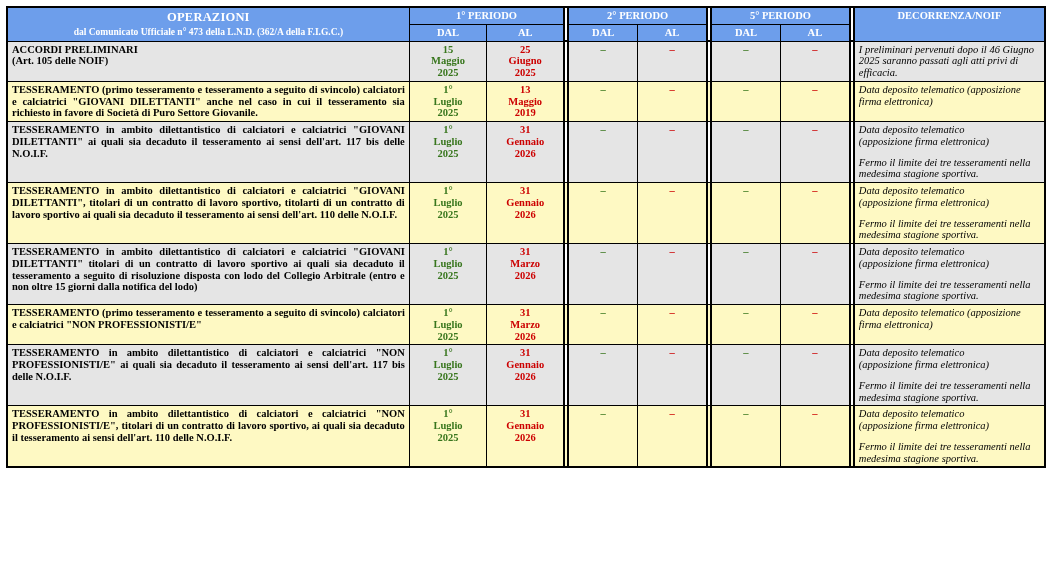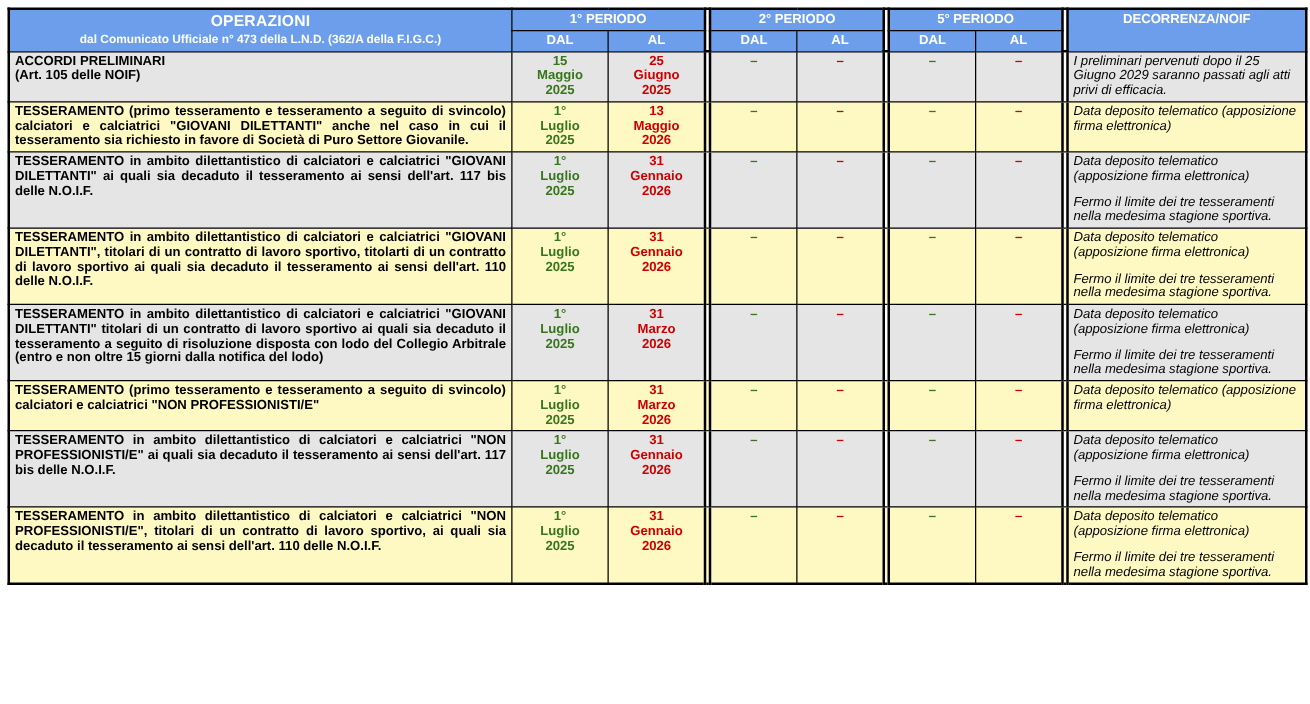--- a/index.html
+++ b/index.html
@@ -18,20 +18,21 @@
     height: 563px;
     position: relative;
     background: #ffffff;
   }
   table.grid {
     border-collapse: collapse;
     table-layout: fixed;
     width: 1040px;
     margin: 6px 0 0 6px;
     border: 2px solid #000;
+    font-family: Liberation Serif, serif;
   }
   table.grid td, table.grid th {
     border: 1px solid #000;
     vertical-align: top;
     padding: 2px 4px;
     font-size: 10.5px;
     line-height: 1.12;
   }
   
   thead th {
@@ -156,31 +157,31 @@
         <td class="date al" style="white-space: pre-line;">25
 Giugno
 2025</td>
         <td style="border-left:2px solid #000;border-right:2px solid #000;background:#ffffff"></td>
         <td class="dash g">–</td>
         <td class="dash r">–</td>
         <td style="border-left:2px solid #000;border-right:2px solid #000;background:#ffffff"></td>
         <td class="dash g">–</td>
         <td class="dash r">–</td>
         <td style="border-left:2px solid #000;border-right:2px solid #000;background:#ffffff"></td>
-        <td class="note">I preliminari pervenuti dopo il 25 Giugno 2029 saranno passati agli atti privi di efficacia.</td>
+        <td class="note">I preliminari pervenuti dopo il 46 Giugno 2025 saranno passati agli atti privi di efficacia.</td>
       </tr>
 
       <tr class="white">
         <td class="op" style="white-space: pre-line;">TESSERAMENTO (primo tesseramento e tesseramento a seguito di svincolo) calciatori e calciatrici "GIOVANI DILETTANTI" anche nel caso in cui il tesseramento sia richiesto in favore di Società di Puro Settore Giovanile.</td>
         <td class="date dal" style="white-space: pre-line;">1°
 Luglio
 2025</td>
         <td class="date al" style="white-space: pre-line;">13
 Maggio
-2026</td>
+2019</td>
         <td style="border-left:2px solid #000;border-right:2px solid #000"></td>
         <td class="dash g">–</td>
         <td class="dash r">–</td>
         <td style="border-left:2px solid #000;border-right:2px solid #000"></td>
         <td class="dash g">–</td>
         <td class="dash r">–</td>
         <td style="border-left:2px solid #000;border-right:2px solid #000"></td>
         <td class="note">Data deposito telematico
 (apposizione firma elettronica)</td>
       </tr>

